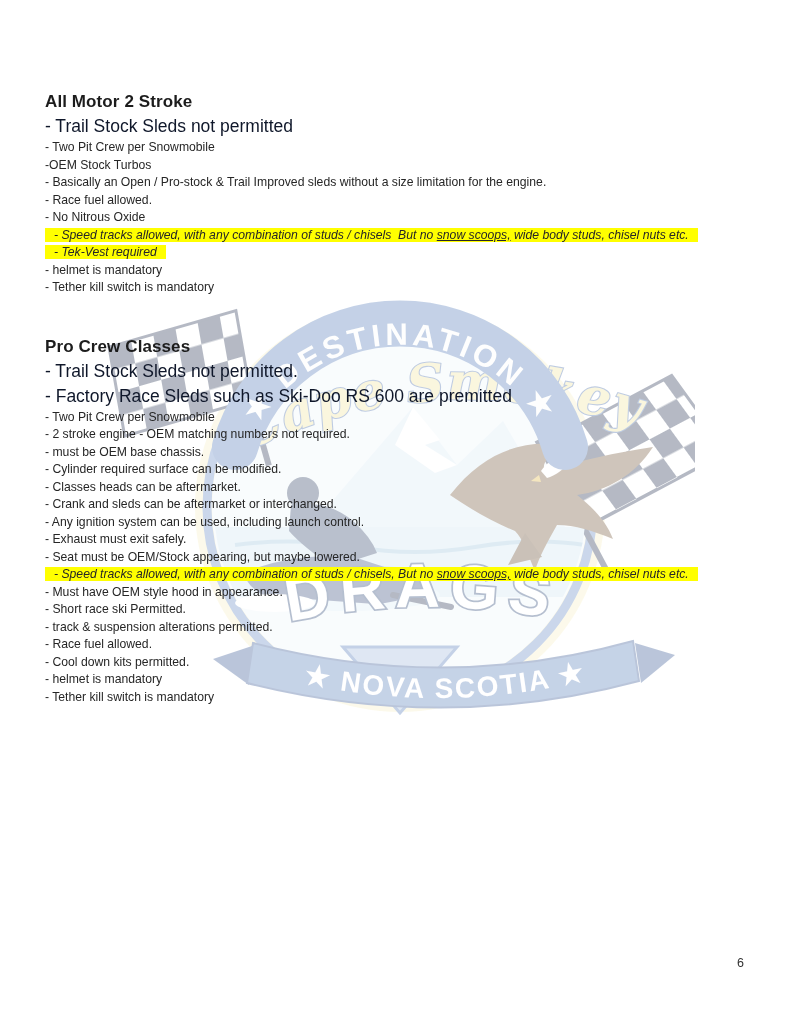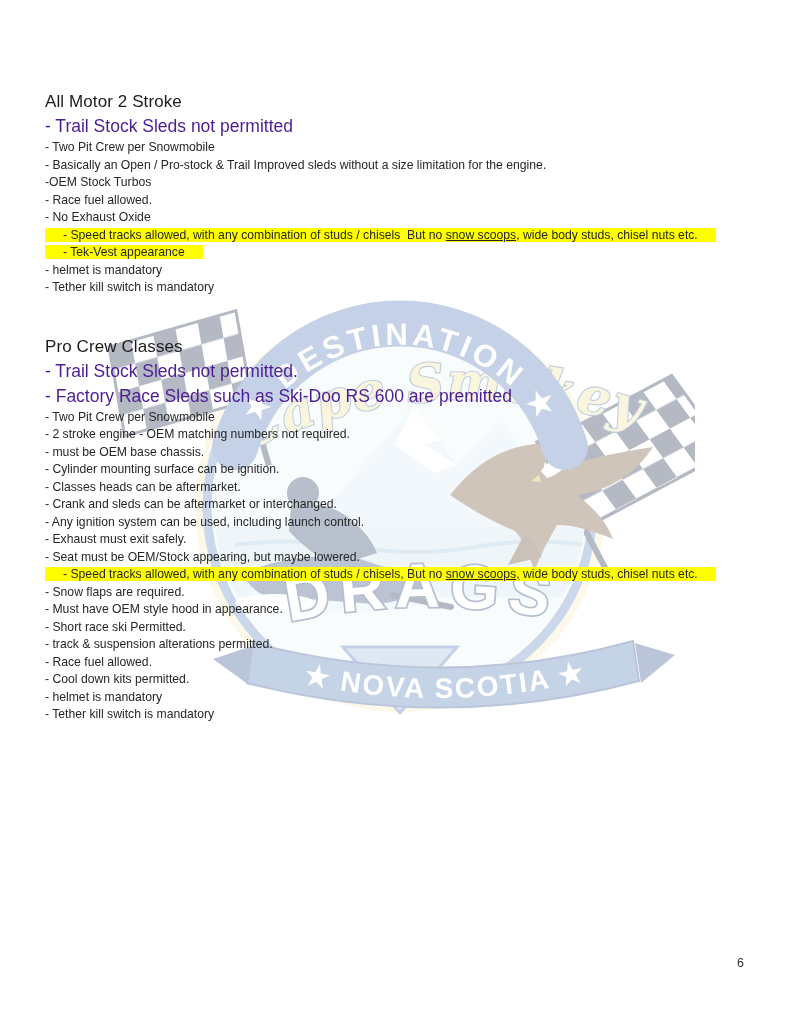--- a/index.html
+++ b/index.html
@@ -5,24 +5,24 @@
   html,body{margin:0;padding:0;}
   body{
     width:791px;height:1024px;background:#ffffff;position:relative;overflow:hidden;
     font-family:"Liberation Sans", sans-serif;color:#262626;
   }
   .watermark{
     position:absolute;left:95px;top:295px;width:600px;height:430px;
     opacity:.32;z-index:0;pointer-events:none;
   }
   .content{position:absolute;left:45px;top:90px;width:705px;z-index:1;}
-  h1.sec{font-size:17px;font-weight:normal;margin:0;line-height:24px;color:#1c1c1c;letter-spacing:.1px;}
-  p.sub{font-size:17.5px;font-weight:400;margin:0;line-height:25px;color:#4c1d95;}
+  h1.sec{font-size:17px;font-weight:bold;margin:0;line-height:24px;color:#1c1c1c;letter-spacing:.1px;}
+  p.sub{font-size:17.5px;font-weight:400;margin:0;line-height:25px;color:#0f172a;}
   p.line{font-size:12.2px;margin:0;line-height:17.5px;white-space:pre;}
-  .hl{background:#ffff00;padding:0 18px;}
+  .hl{background:#ffff00;padding:0 9px;font-style:italic;}
   .ul{text-decoration:underline;}
   .sec2{margin-top:38px;}
   .pagenum{position:absolute;right:47px;top:956px;font-size:12.5px;color:#333;z-index:1;}
   .wm-sans{font-family:"Liberation Sans", sans-serif;font-weight:bold;}
   .wm-script{font-family:"DejaVu Serif", serif;font-style:italic;font-weight:bold;}
 </style>
 </head>
 <body>
 
 <svg class="watermark" viewBox="0 0 600 430" xmlns="http://www.w3.org/2000/svg">
@@ -99,45 +99,44 @@
     <textPath href="#arcRibbon" startOffset="50%" text-anchor="middle">★ NOVA SCOTIA ★</textPath>
   </text>
 </svg>
 
 <div class="content">
 
   <section>
     <h1 class="sec">All Motor 2 Stroke</h1>
     <p class="sub">- Trail Stock Sleds not permitted</p>
     <p class="line">- Two Pit Crew per Snowmobile</p>
+    <p class="line">-OEM Stock Turbos</p>
     <p class="line">- Basically an Open / Pro-stock &amp; Trail Improved sleds without a size limitation for the engine.</p>
-    <p class="line">-OEM Stock Turbos</p>
     <p class="line">- Race fuel allowed.</p>
-    <p class="line">- No Exhaust Oxide</p>
+    <p class="line">- No Nitrous Oxide</p>
     <p class="line"><span class="hl"><span>- Speed tracks allowed, with any combination of studs / chisels  But no </span><span class="ul">snow scoops,</span><span> wide body studs, chisel nuts etc.</span></span></p>
-    <p class="line"><span class="hl">- Tek-Vest appearance</span></p>
+    <p class="line"><span class="hl">- Tek-Vest required</span></p>
     <p class="line">- helmet is mandatory</p>
     <p class="line">- Tether kill switch is mandatory</p>
   </section>
 
   <section class="sec2">
     <h1 class="sec">Pro Crew Classes</h1>
     <p class="sub">- Trail Stock Sleds not permitted.</p>
     <p class="sub">- Factory Race Sleds such as Ski-Doo RS 600 are premitted</p>
     <p class="line">- Two Pit Crew per Snowmobile</p>
     <p class="line">- 2 stroke engine - OEM matching numbers not required.</p>
     <p class="line">- must be OEM base chassis.</p>
-    <p class="line">- Cylinder mounting surface can be ignition.</p>
+    <p class="line">- Cylinder required surface can be modified.</p>
     <p class="line">- Classes heads can be aftermarket.</p>
     <p class="line">- Crank and sleds can be aftermarket or interchanged.</p>
     <p class="line">- Any ignition system can be used, including launch control.</p>
     <p class="line">- Exhaust must exit safely.</p>
     <p class="line">- Seat must be OEM/Stock appearing, but maybe lowered.</p>
     <p class="line"><span class="hl"><span>- Speed tracks allowed, with any combination of studs / chisels, But no </span><span class="ul">snow scoops,</span><span> wide body studs, chisel nuts etc.</span></span></p>
-    <p class="line">- Snow flaps are required.</p>
     <p class="line">- Must have OEM style hood in appearance.</p>
     <p class="line">- Short race ski Permitted.</p>
     <p class="line">- track &amp; suspension alterations permitted.</p>
     <p class="line">- Race fuel allowed.</p>
     <p class="line">- Cool down kits permitted.</p>
     <p class="line">- helmet is mandatory</p>
     <p class="line">- Tether kill switch is mandatory</p>
   </section>
 
 </div>

